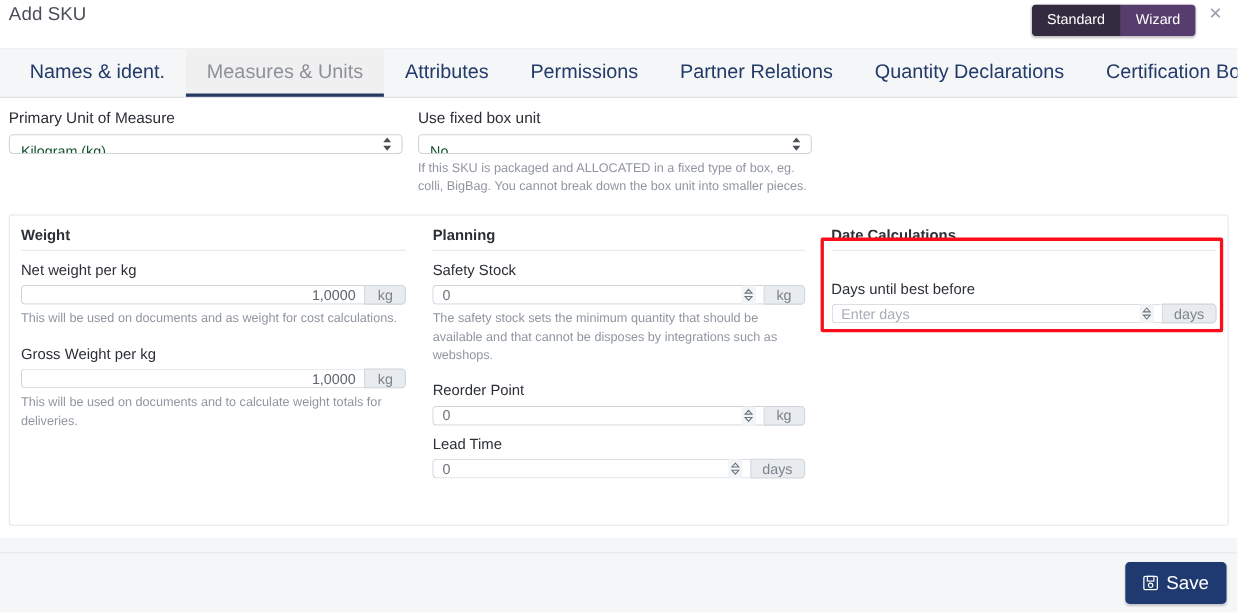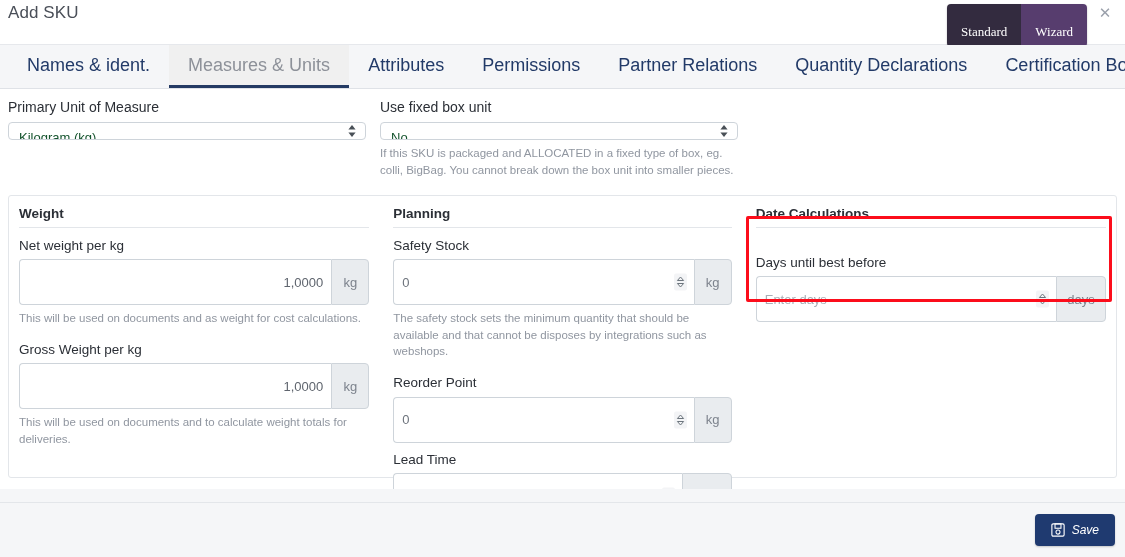--- a/index.html
+++ b/index.html
@@ -38,25 +38,25 @@
     position: absolute;
     right: 38px;
     top: 4px;
     display: flex;
     border-radius: 4px;
     overflow: hidden;
     box-shadow: 0 1px 2px rgba(0,0,0,.25);
   }
   .mode-btn {
     font-size: 13px;
-    padding: 20px 14px 7px 14px;
+    padding: 6px 14px 7px 14px;
     color: #ffffff;
     border: none;
     cursor: pointer;
-    font-family: Liberation Serif, serif;
+    font-family: Liberation Sans, sans-serif;
     line-height: 1.2;
   }
   .mode-btn.standard { background: #332b3f; }
   .mode-btn.wizard   { background: #573d6e; }
 
   .close-x {
     position: absolute;
     right: 11px;
     top: 4px;
     width: 18px; height: 18px;
@@ -169,21 +169,21 @@
     border-bottom: 1px solid #e3e6ea;
     margin-bottom: 9px;
   }
 
   .field { margin-bottom: 4px; }
   .field .fl { font-size: 13.5px; margin-bottom: 5px; }
 
   .ig {
     display: flex;
     width: 100%;
-    height: 46px;
+    height: 18px;
   }
   .ig .inp {
     flex: 1;
     border: 1px solid #ced4da;
     border-right: none;
     border-radius: 4px 0 0 4px;
     background: #ffffff;
     font-size: 13px;
     color: #6d737c;
     padding: 0 8px;
@@ -242,29 +242,28 @@
     display: flex;
     align-items: center;
     justify-content: flex-end;
     padding-right: 10px;
   }
   .save-btn {
     background: #1f3a70;
     color: #ffffff;
     border: none;
     border-radius: 4px;
-    font-size: 12px;
+    font-size: 17px;
     padding: 9px 16px;
     display: flex;
     align-items: center;
     gap: 7px;
     cursor: pointer;
     box-shadow: 0 1px 2px rgba(0,0,0,.2);
     font-family: "Liberation Sans", sans-serif;
-    font-style: italic;
   }
   .save-btn svg { display: block; }
 
   .bgfill {
     position: absolute;
     left: 0; right: 0;
     top: 489px; bottom: 55px;
     background: #f5f6f8;
   }
 </style>

